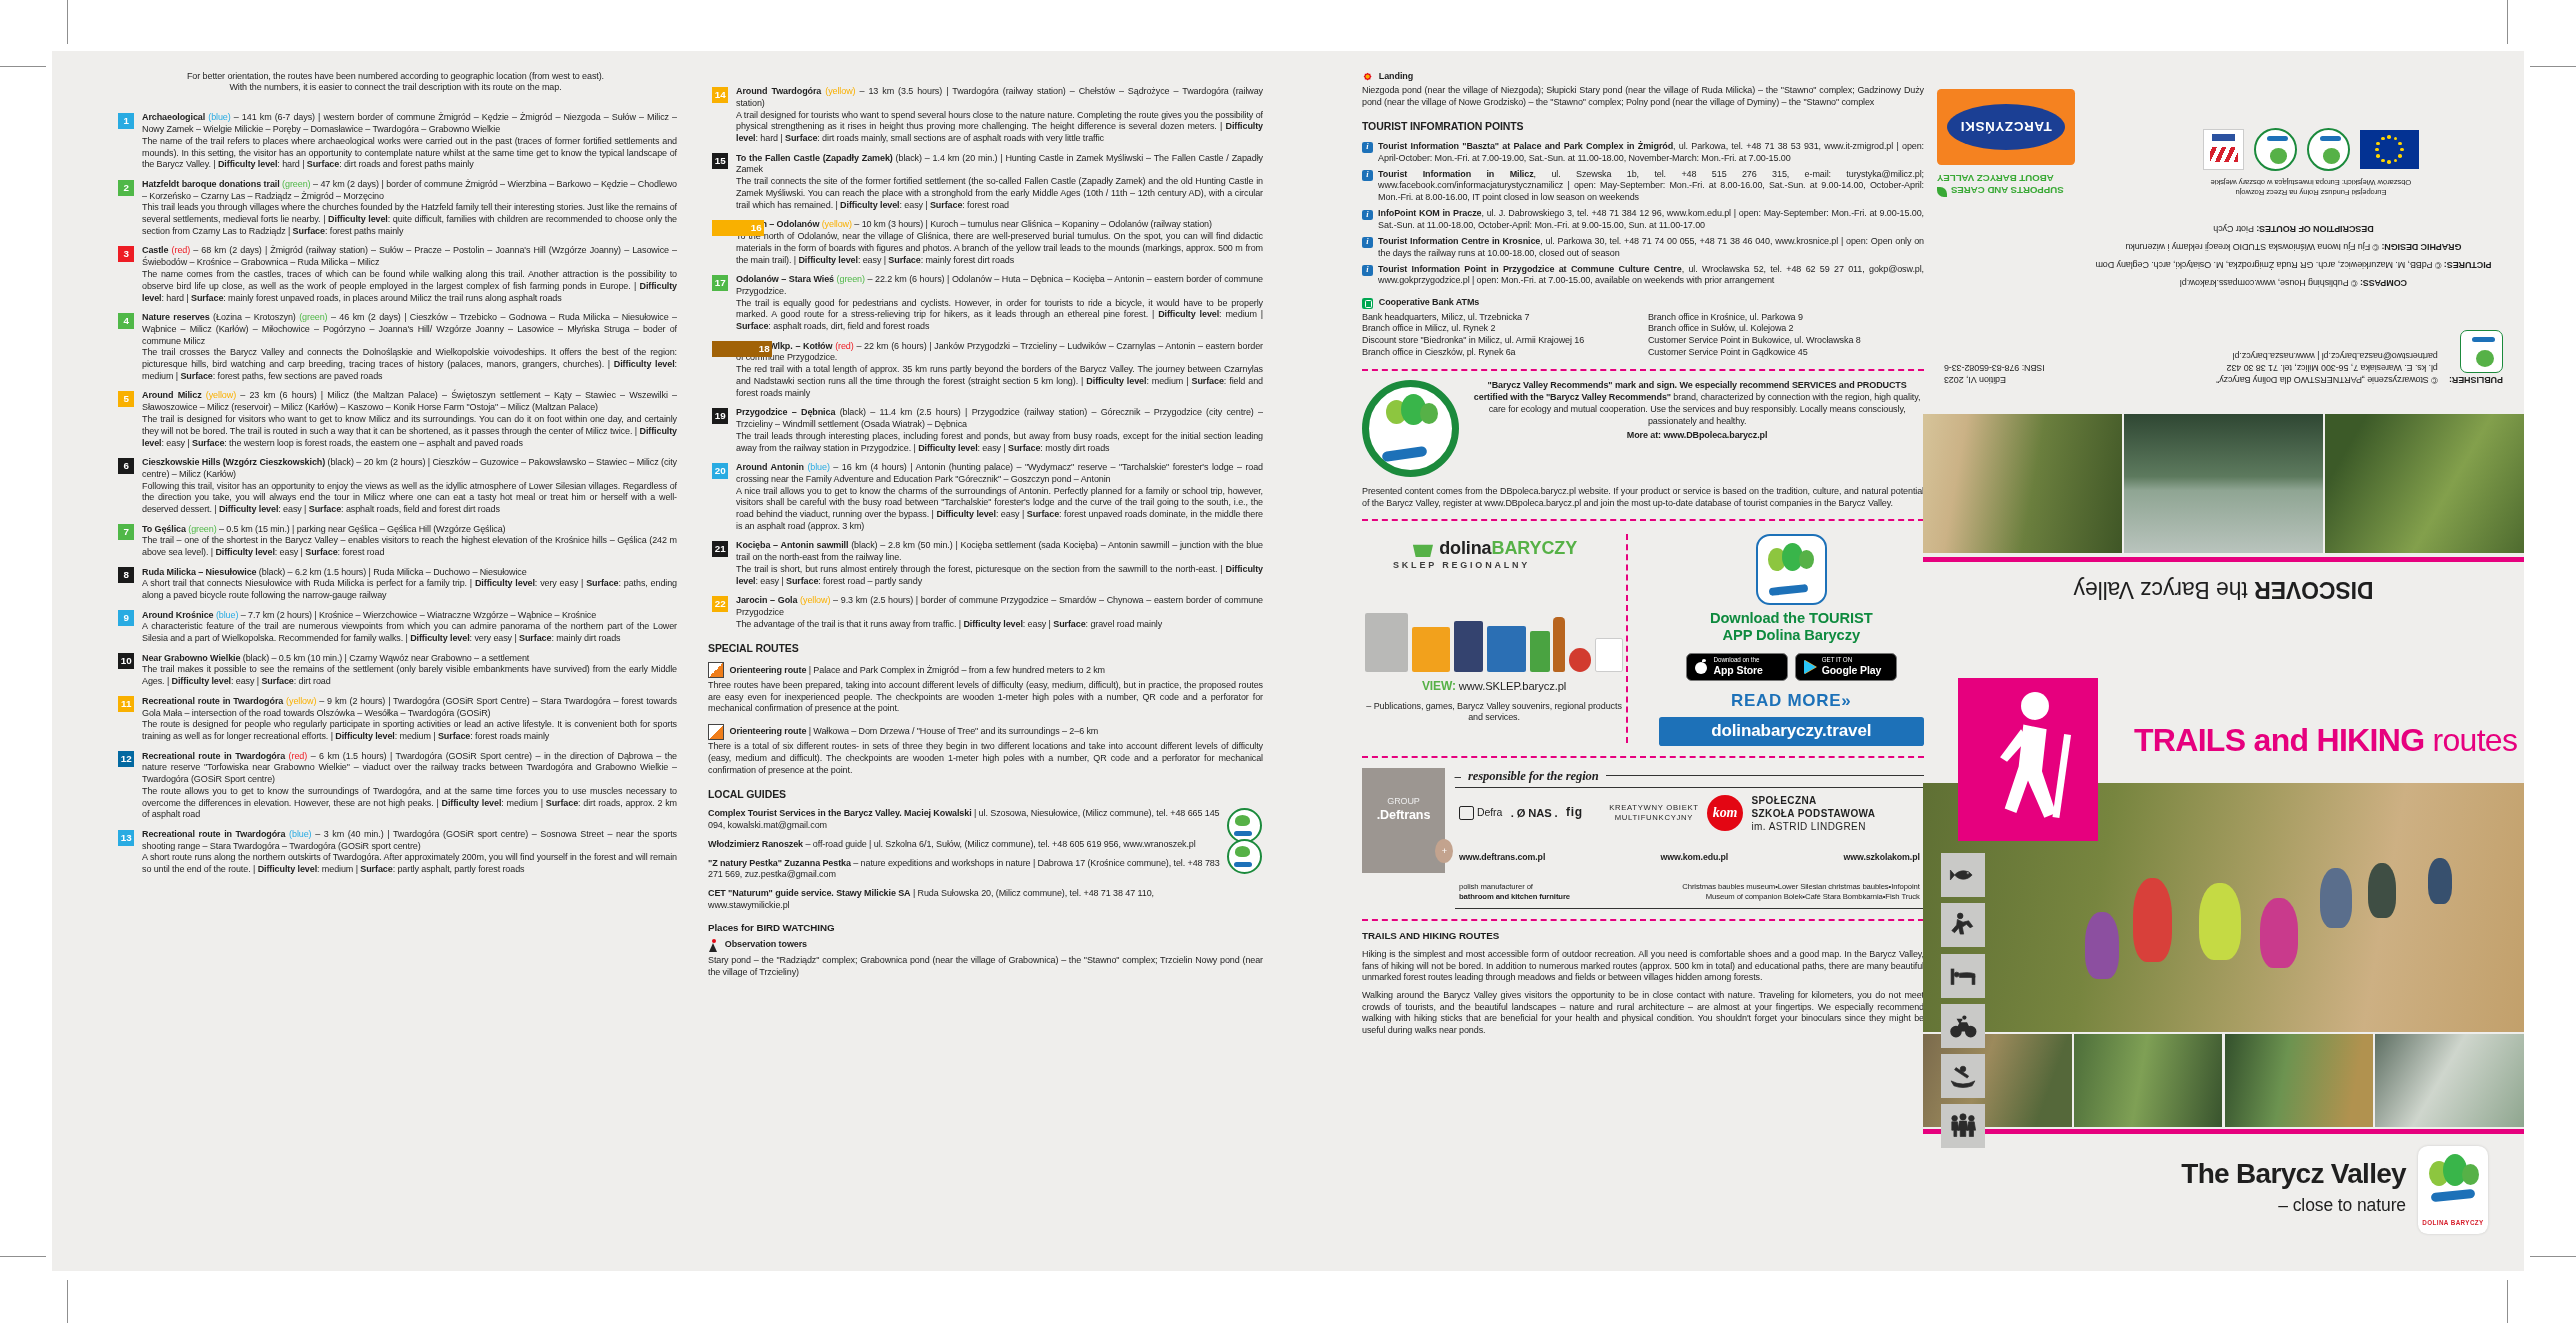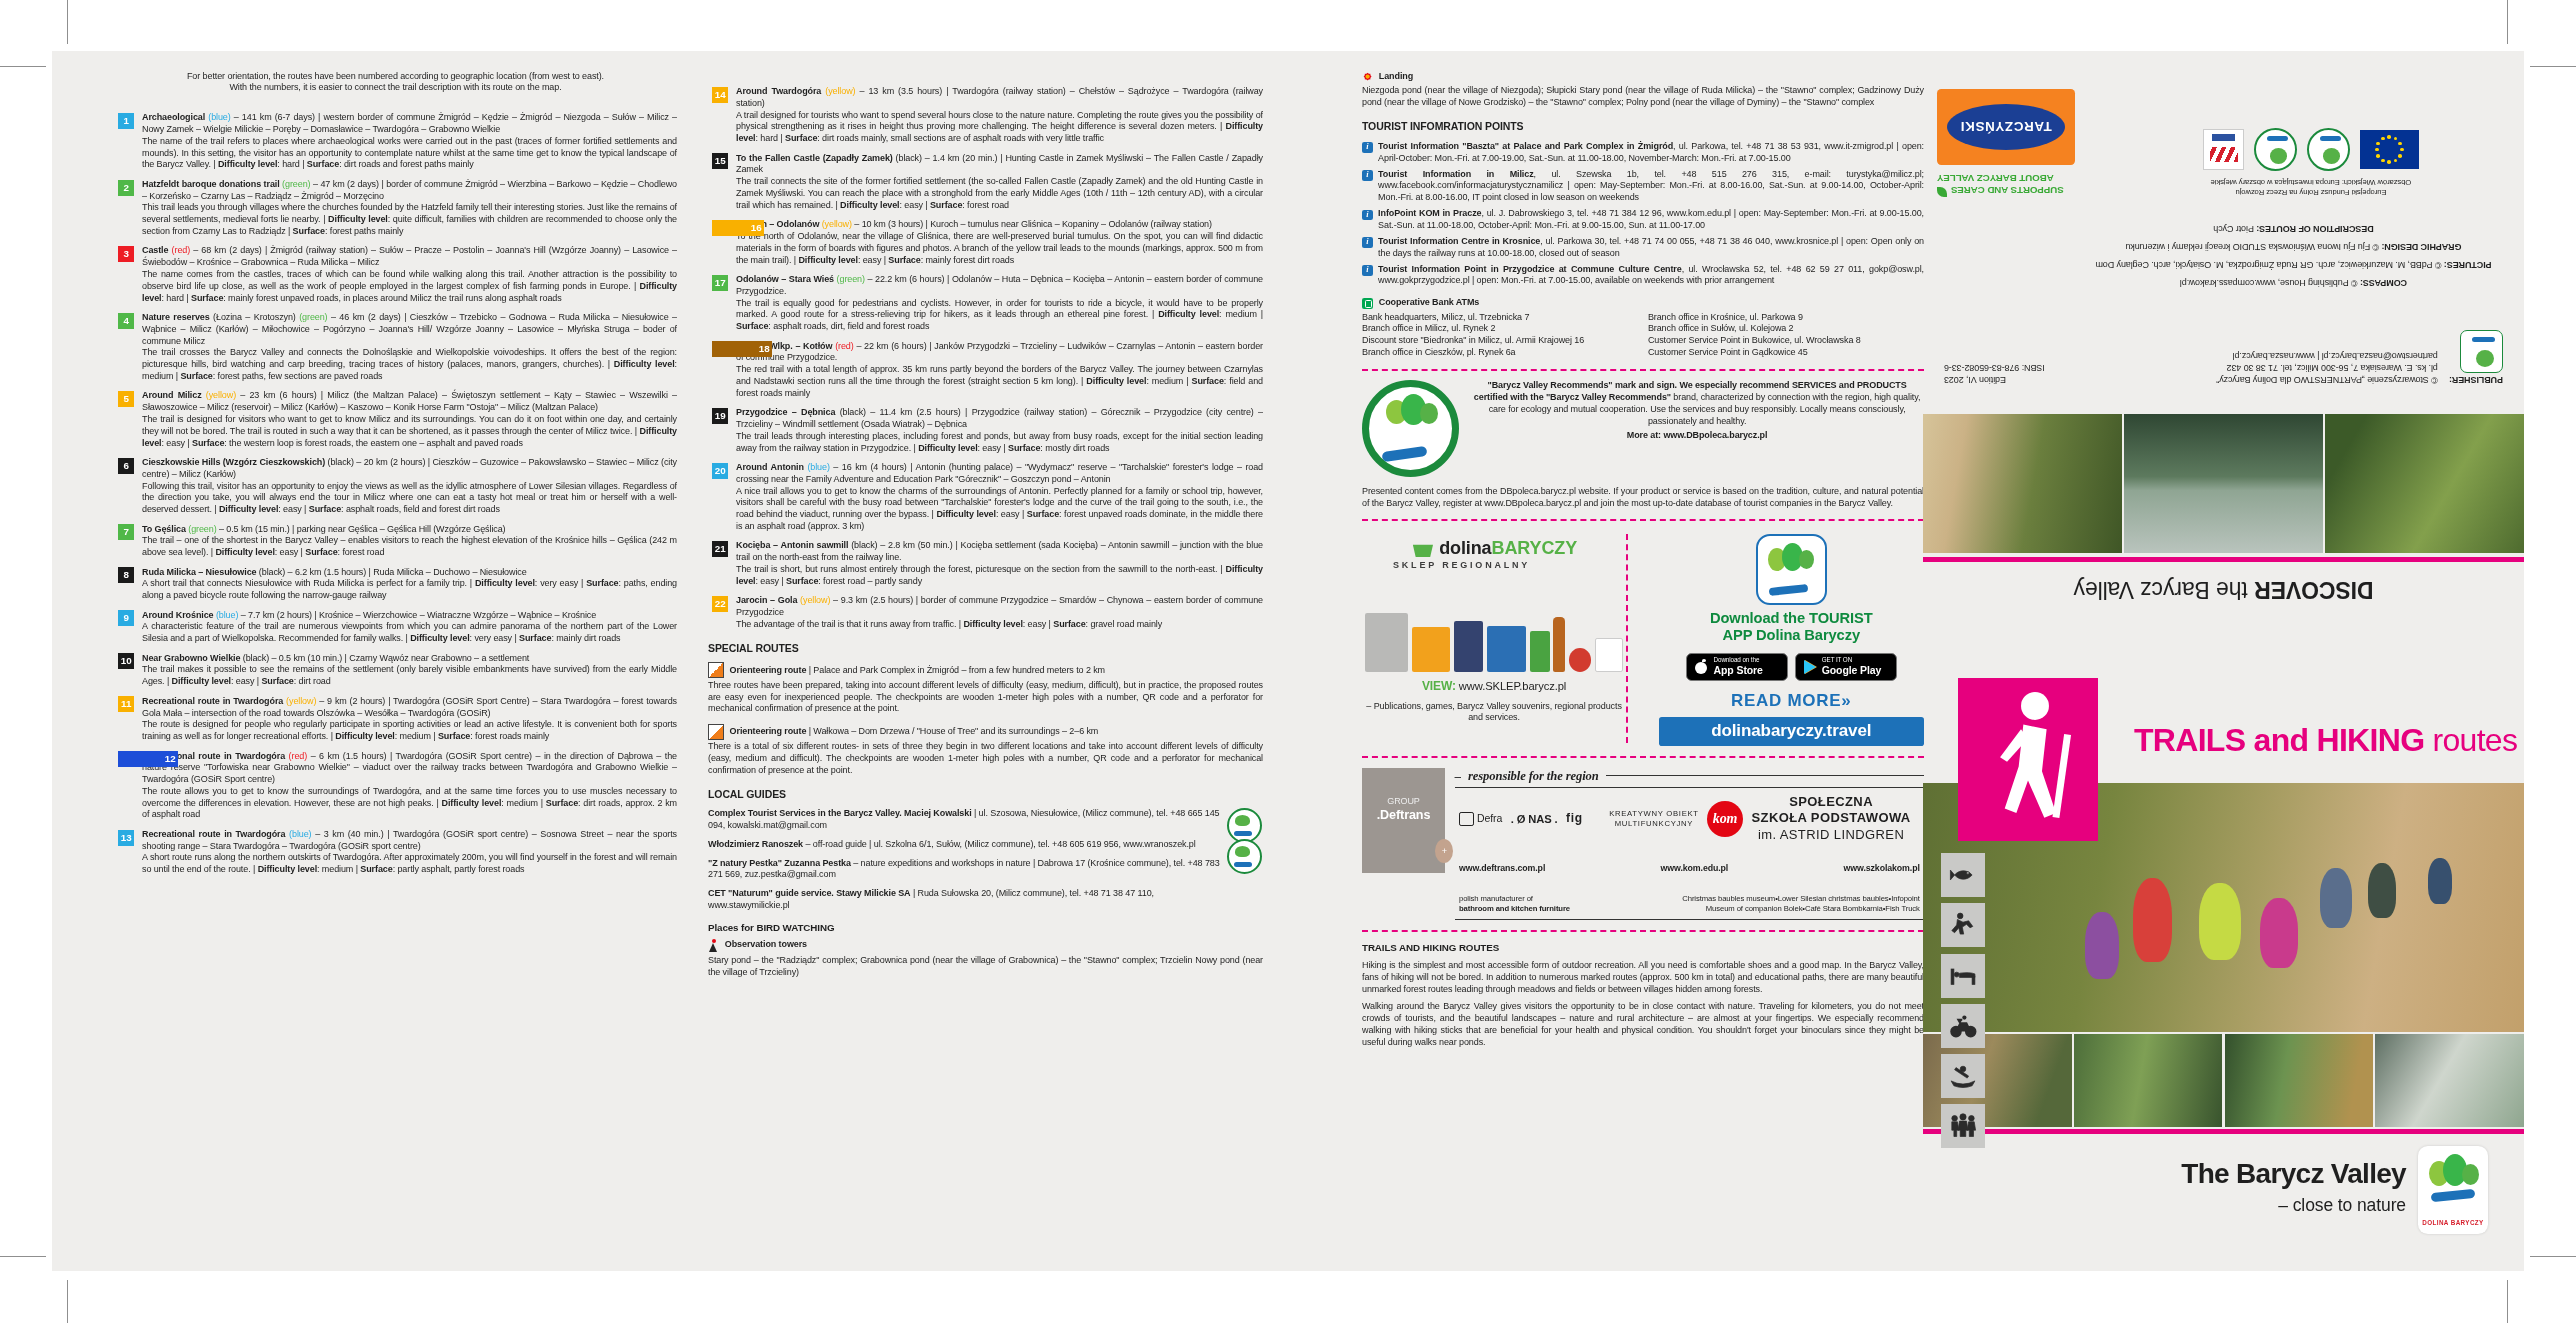--- a/index.html
+++ b/index.html
@@ -86,21 +86,21 @@
   .reghead .rule{flex:1;border-top:1.4px solid #333;}
   .regbox{border-bottom:1.4px solid #333;border-top:1.4px solid #333;padding:5.6px 4.2px;}
   .logorow{display:flex;align-items:center;gap:8.4px;}
   .defra{display:flex;align-items:center;gap:3.5px;font-size:10.5px;}
   .defraicon{width:12.6px;height:12.6px;border:1.4px solid #222;border-radius:2.1px;}
   .onas{font-weight:bold;font-size:11.2px;}
   .figl{font-size:12px;font-weight:bold;letter-spacing:0.7px;}
   .komcol{text-align:center;font-size:7.7px;line-height:1.25;letter-spacing:0.7px;}
   .komcircle{width:36px;height:36px;border-radius:50%;background:#e30613;color:#fff;text-align:center;line-height:36px;
      font-family:"Liberation Serif",serif;font-style:italic;font-weight:bold;font-size:14px;}
-  .schoolcol{text-align:center;font-size:13px;line-height:1.3;letter-spacing:0.4px;}
+  .schoolcol{font-size:10px;line-height:1.3;letter-spacing:0.4px;}
   .regdesc{display:flex;justify-content:space-between;gap:17px;margin-top:19px;font-size:7.7px;align-items:center;}
   .regdesc .rd2{text-align:right;}
   .hikep{margin:5.6px 0;text-align:justify;}
   
   .backhalf{position:absolute;left:0;top:0;width:601px;height:609px;transform:rotate(180deg);}
   .fronthalf{position:absolute;left:0;top:609px;width:601px;height:611px;}
   .discover{position:absolute;left:0;top:55px;width:100%;text-align:center;font-size:23px;}
   .pinkbar{position:absolute;left:0;height:4.9px;width:100%;background:#e6007e;}
   .bphotos{position:absolute;left:0;top:107px;width:100%;height:139px;display:flex;gap:2.1px;}
   .bphotos>div{flex:1;}
@@ -227,21 +227,21 @@
           <span class="badge" style="background: rgb(26, 26, 26);">10</span>
           <div><span class="tname">Near Grabowno Wielkie</span><span style="color: rgb(26, 26, 26);"> (black)</span><span class="tinfo"> – 0.5 km (10 min.) | Czarny Wąwóz near Grabowno – a settlement</span></div>
           <div class="tdesc">The trail makes it possible to see the remains of the settlement (only barely visible embankments have survived) from the early Middle Ages.  |  <span class="bl">Difficulty level</span>: easy  |  <span class="bl">Surface</span>: dirt road</div>
         </div>
         <div class="trail">
           <span class="badge" style="background: rgb(249, 176, 0);">11</span>
           <div><span class="tname">Recreational route in Twardogóra</span><span style="color: rgb(249, 176, 0);"> (yellow)</span><span class="tinfo"> – 9 km (2 hours) | Twardogóra (GOSiR Sport Centre) – Stara Twardogóra – forest towards Gola Mała – intersection of the road towards Olszówka – Wesółka – Twardogóra (GOSiR)</span></div>
           <div class="tdesc">The route is designed for people who regularly participate in sporting activities or lead an active lifestyle. It is convenient both for sports training as well as for longer recreational efforts.  |  <span class="bl">Difficulty level</span>: medium  |  <span class="bl">Surface</span>: forest roads mainly</div>
         </div>
         <div class="trail">
-          <span class="badge" style="background: #1d4ed8; padding-left: 44px;">12</span>
+          <span class="badge" style="background: #0369a1;">12</span>
           <div><span class="tname">Recreational route in Twardogóra</span><span style="color: rgb(237, 28, 36);"> (red)</span><span class="tinfo"> – 6 km (1.5 hours) | Twardogóra (GOSiR Sport centre) – in the direction of Dąbrowa – the nature reserve "Torfowiska near Grabowno Wielkie" – viaduct over the railway tracks between Twardogóra and Grabowno Wielkie – Twardogóra (GOSiR Sport centre)</span></div>
           <div class="tdesc">The route allows you to get to know the surroundings of Twardogóra, and at the same time forces you to use muscles necessary to overcome the differences in elevation. However, these are not high peaks.  |  <span class="bl">Difficulty level</span>: medium  |  <span class="bl">Surface</span>: dirt roads, approx. 2 km of asphalt road</div>
         </div>
         <div class="trail">
           <span class="badge" style="background: rgb(41, 171, 226);">13</span>
           <div><span class="tname">Recreational route in Twardogóra</span><span style="color: rgb(41, 171, 226);"> (blue)</span><span class="tinfo"> – 3 km (40 min.) | Twardogóra (GOSiR sport centre) –  Sosnowa Street – near the sports shooting range – Stara Twardogóra – Twardogóra (GOSiR sport centre)</span></div>
           <div class="tdesc">A short route runs along the northern outskirts of Twardogóra. After approximately 200m, you will find yourself in the forest and will remain so until the end of the route.  |  <span class="bl">Difficulty level</span>: medium  |  <span class="bl">Surface</span>: partly asphalt, partly forest roads</div>
         </div>
       </div>
   </div>

